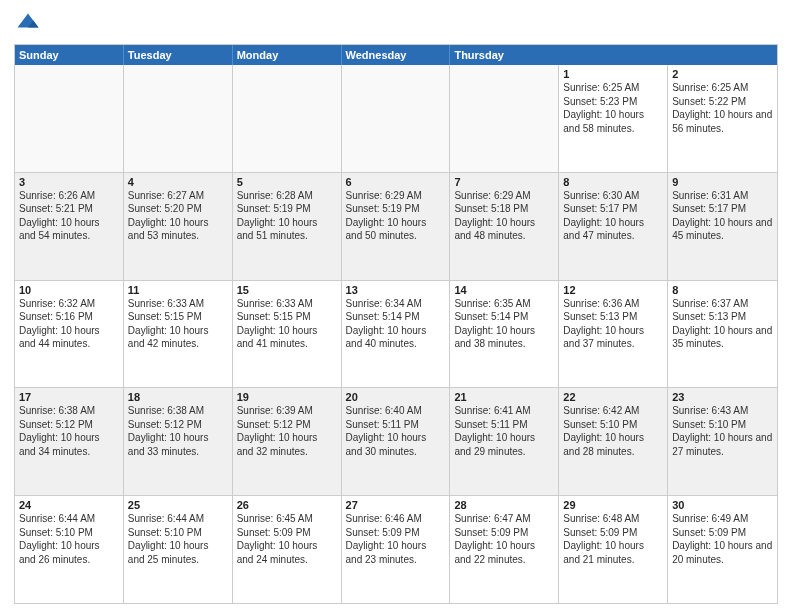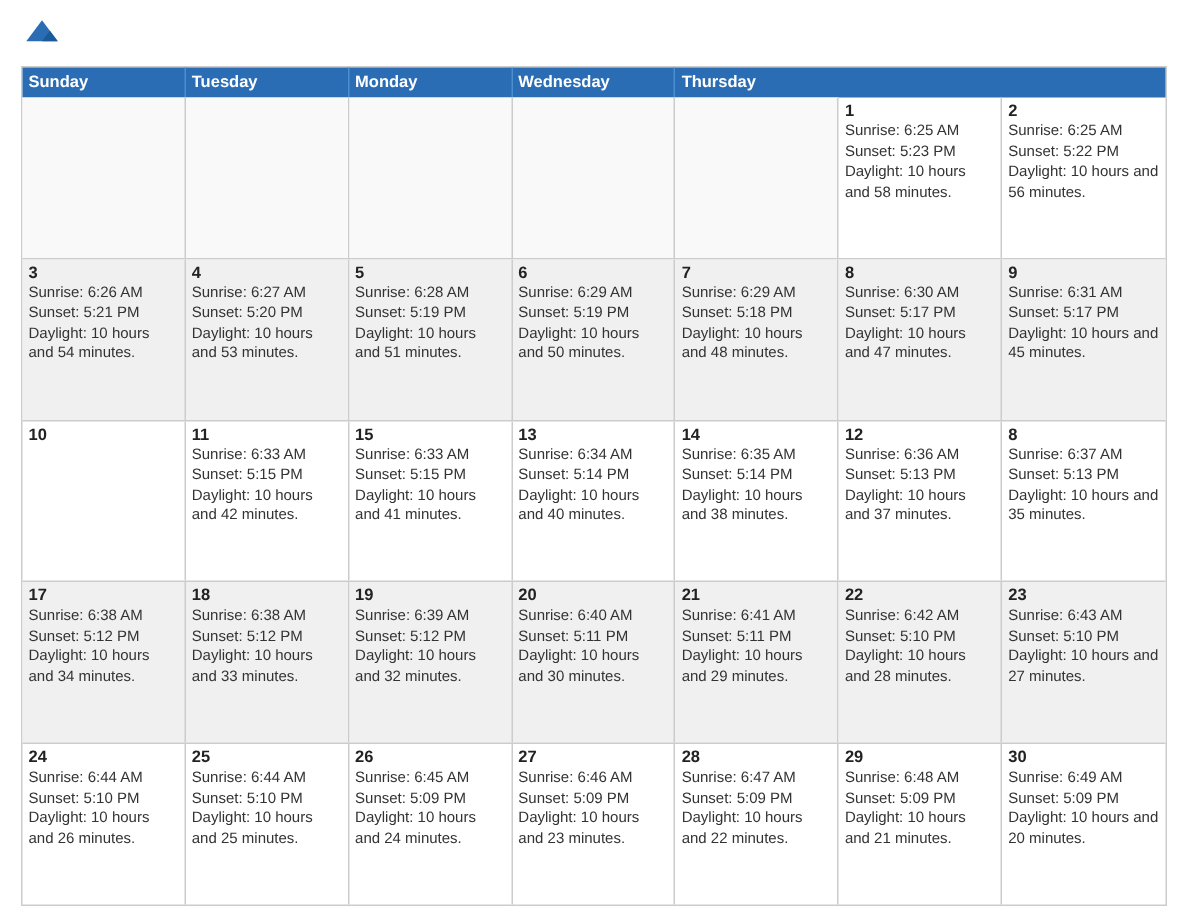--- a/index.html
+++ b/index.html
@@ -181,20 +181,21 @@
             <div class="cell-info">Sunrise: 6:30 AM<br>Sunset: 5:17 PM<br>Daylight: 10 hours and 47 minutes.</div>
           </div>
           <div class="cal-cell shaded">
             <div class="day-num">9</div>
             <div class="cell-info">Sunrise: 6:31 AM<br>Sunset: 5:17 PM<br>Daylight: 10 hours and 45 minutes.</div>
           </div>
         </div>
         <div class="cal-row">
           <div class="cal-cell">
             <div class="day-num">10</div>
+            <div class="cell-info">Sunrise: 6:32 AM<br>Sunset: 5:16 PM<br>Daylight: 10 hours and 44 minutes.</div>
           </div>
           <div class="cal-cell">
             <div class="day-num">11</div>
             <div class="cell-info">Sunrise: 6:33 AM<br>Sunset: 5:15 PM<br>Daylight: 10 hours and 42 minutes.</div>
           </div>
           <div class="cal-cell">
             <div class="day-num">15</div>
             <div class="cell-info">Sunrise: 6:33 AM<br>Sunset: 5:15 PM<br>Daylight: 10 hours and 41 minutes.</div>
           </div>
           <div class="cal-cell">

